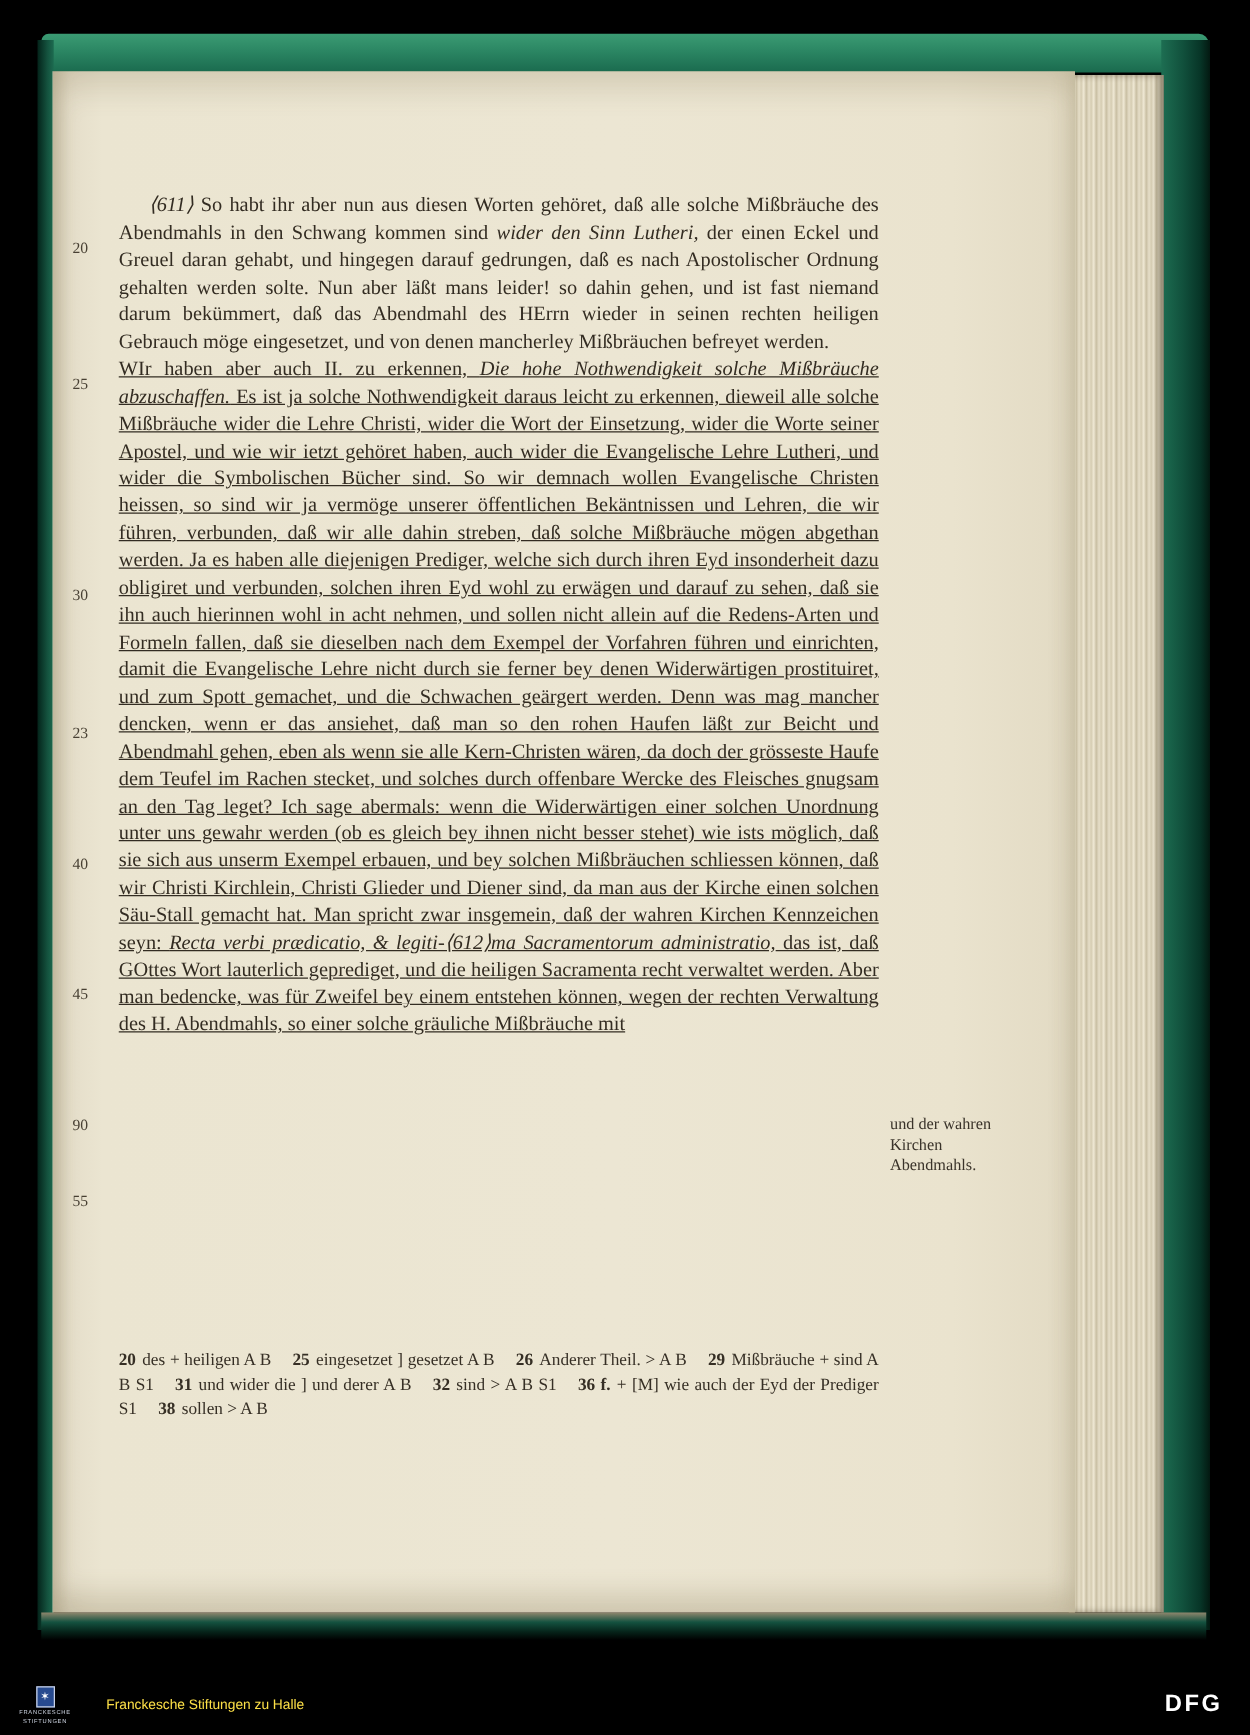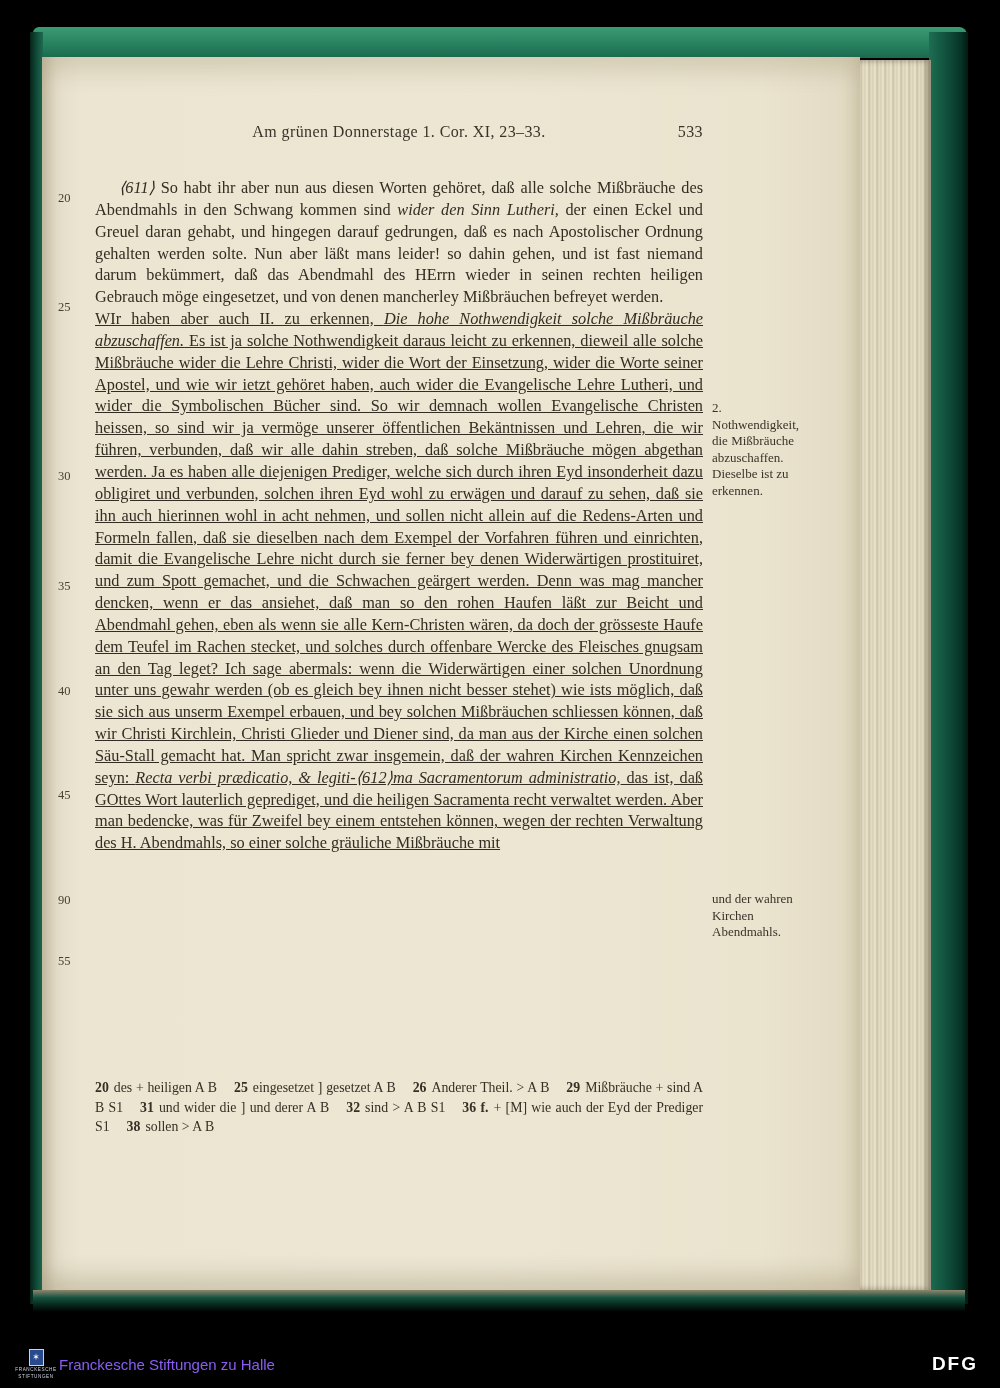--- a/index.html
+++ b/index.html
@@ -48,21 +48,21 @@
   }
 
   .page-header {
     position: absolute; left: 53px; top: 66px; width: 608px; height: 22px;
     font-size: 16px; letter-spacing: .4px; color: #3a332a;
   }
   .page-header .running-title { display: block; text-align: center; }
   .page-header .page-number { position: absolute; right: 0; top: 0; }
 
   .body-text {
-    position: absolute; left: 53px; top: 120px; width: 608px;
+    position: absolute; left: 53px; top: 96px; width: 608px;
     font-size: 16.3px; line-height: 21.85px;
     text-align: justify; hyphens: auto;
   }
   .para-first { text-indent: 24px; margin: 0; }
   .para { margin: 0; text-decoration: underline; }
   .section-heading {
     text-align: center; font-style: italic; font-size: 16.6px;
     margin: 20px 0 18px; text-indent: 0;
   }
   .it { font-style: italic; }
@@ -98,61 +98,56 @@
   .fs-logo .emblem {
     width: 15px; height: 17px; background: #274a8f;
     display: flex; align-items: center; justify-content: center;
     color: #fff; font-size: 9px; line-height: 1;
     border: 1px solid #c9d2e6; box-sizing: border-box;
   }
   .fs-logo .emblem-caption {
     color: #cdd4e2; font-size: 4.6px; letter-spacing: .6px; text-align: center;
     line-height: 1.3; white-space: nowrap;
   }
-  .footer-title { color: #8b5cf6; font-size: 15px; margin-left: 3px; }
+  .footer-title { color: #fde047; font-size: 11px; margin-left: 29px; }
   .dfg-logo {
     margin-left: auto; margin-right: 22px; color: #fff;
     font-weight: bold; font-size: 19px; letter-spacing: 2px;
   }
 </style>
 </head>
 <body>
 
 <div class="stage">
 
   <div class="cover-top"></div>
   <div class="cover-left"></div>
   <div class="cover-right"></div>
   <div class="page-fan"></div>
   <div class="book-bottom"></div>
 
   <div class="page">
 
-    <div class="page-header">
-      <span class="running-title">Am grünen Donnerstage 1. Cor. XI, 23–33.</span>
-      <span class="page-number">533</span>
-    </div>
 
     <div class="line-numbers">
       <div class="line-number" style="top:134px">20</div>
       <div class="line-number" style="top:243px">25</div>
       <div class="line-number" style="top:412px">30</div>
-      <div class="line-number" style="top:522px">35</div>
+      <div class="line-number" style="top:522px">23</div>
       <div class="line-number" style="top:627px">40</div>
       <div class="line-number" style="top:731px">45</div>
       <div class="line-number" style="top:836px">90</div>
       <div class="line-number" style="top:897px">55</div>
     </div>
 
     <div class="body-text">
       <p class="para-first"><span class="it">⟨611⟩</span><span> So habt ihr aber nun aus diesen Worten gehöret, daß alle solche Mißbräuche des Abendmahls in den Schwang kommen sind </span><span class="it">wider den Sinn Lutheri,</span><span> der einen Eckel und Greuel daran gehabt, und hingegen darauf gedrungen, daß es nach Apostolischer Ordnung gehalten werden solte. Nun aber läßt mans leider! so dahin gehen, und ist fast niemand darum bekümmert, daß das Abendmahl des HErrn wieder in seinen rechten heiligen Gebrauch möge eingesetzet, und von denen mancherley Mißbräuchen befreyet werden.</span></p>
       <p class="para"><span>WIr haben aber auch II. zu erkennen, </span><span class="it">Die hohe Nothwendigkeit solche Mißbräuche abzuschaffen.</span><span> Es ist ja solche Nothwendigkeit daraus leicht zu erkennen, dieweil alle solche Mißbräuche wider die Lehre Christi, wider die Wort der Einsetzung, wider die Worte seiner Apostel, und wie wir ietzt gehöret haben, auch wider die Evangelische Lehre Lutheri, und wider die Symbolischen Bücher sind. So wir demnach wollen Evangelische Christen heissen, so sind wir ja vermöge unserer öffentlichen Bekäntnissen und Lehren, die wir führen, verbunden, daß wir alle dahin streben, daß solche Mißbräuche mögen abgethan werden. Ja es haben alle diejenigen Prediger, welche sich durch ihren Eyd insonderheit dazu obligiret und verbunden, solchen ihren Eyd wohl zu erwägen und darauf zu sehen, daß sie ihn auch hierinnen wohl in acht nehmen, und sollen nicht allein auf die Redens-Arten und Formeln fallen, daß sie dieselben nach dem Exempel der Vorfahren führen und einrichten, damit die Evangelische Lehre nicht durch sie ferner bey denen Widerwärtigen prostituiret, und zum Spott gemachet, und die Schwachen geärgert werden. Denn was mag mancher dencken, wenn er das ansiehet, daß man so den rohen Haufen läßt zur Beicht und Abendmahl gehen, eben als wenn sie alle Kern-Christen wären, da doch der grösseste Haufe dem Teufel im Rachen stecket, und solches durch offenbare Wercke des Fleisches gnugsam an den Tag leget? Ich sage abermals: wenn die Widerwärtigen einer solchen Unordnung unter uns gewahr werden (ob es gleich bey ihnen nicht besser stehet) wie ists möglich, daß sie sich aus unserm Exempel erbauen, und bey solchen Mißbräuchen schliessen können, daß wir Christi Kirchlein, Christi Glieder und Diener sind, da man aus der Kirche einen solchen Säu-Stall gemacht hat. Man spricht zwar insgemein, daß der wahren Kirchen Kennzeichen seyn: </span><span class="it">Recta verbi prædicatio, &amp; legiti-⟨612⟩ma Sacramentorum administratio,</span><span> das ist, daß GOttes Wort lauterlich geprediget, und die heiligen Sacramenta recht verwaltet werden. Aber man bedencke, was für Zweifel bey einem entstehen können, wegen der rechten Verwaltung des H. Abendmahls, so einer solche gräuliche Mißbräuche mit</span></p>
     </div>
 
-    <div class="margin-note" style="top:343px">2. Nothwendigkeit, die Mißbräuche abzuschaffen. Dieselbe ist zu erkennen.</div>
     <div class="margin-note" style="top:834px">und der wahren Kirchen Abendmahls.</div>
 
     <div class="footnotes"><span class="fn-entry"><span class="fn-num">20</span>des + heiligen A B</span><span class="fn-entry"><span class="fn-num">25</span>eingesetzet ] gesetzet A B</span><span class="fn-entry"><span class="fn-num">26</span>Anderer Theil. &gt; A B</span><span class="fn-entry"><span class="fn-num">29</span>Mißbräuche + sind A B S1</span><span class="fn-entry"><span class="fn-num">31</span>und wider die ] und derer A B</span><span class="fn-entry"><span class="fn-num">32</span>sind &gt; A B S1</span><span class="fn-entry"><span class="fn-num">36 f.</span>+ [M] wie auch der Eyd der Prediger S1</span><span class="fn-entry"><span class="fn-num">38</span>sollen &gt; A B</span></div>
   </div>
 
   <div class="footer-bar">
     <div class="fs-logo">
       <div class="emblem">✶</div>
       <div class="emblem-caption">FRANCKESCHE</div>
       <div class="emblem-caption">STIFTUNGEN</div>

